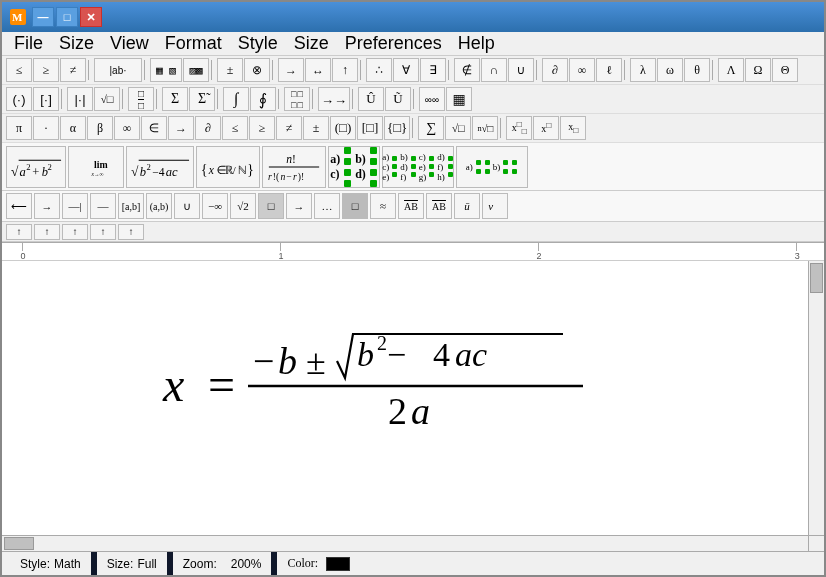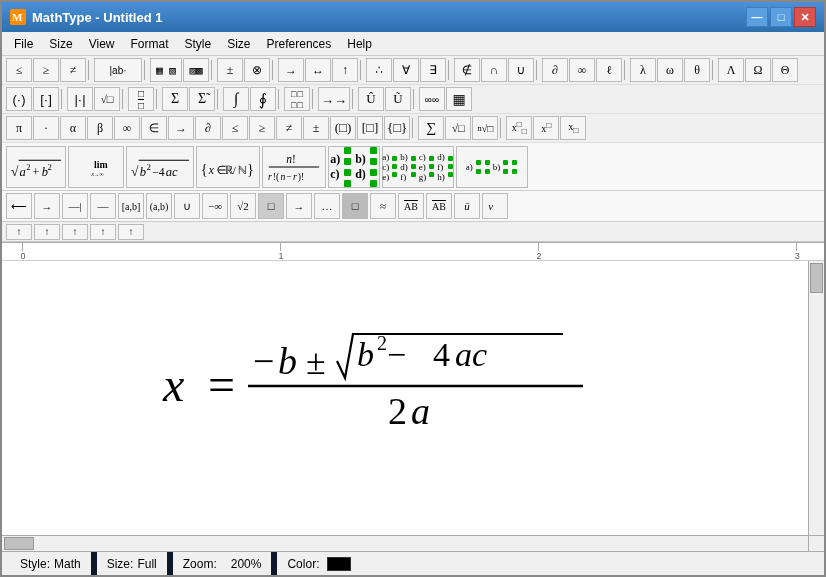--- a/index.html
+++ b/index.html
@@ -10,21 +10,21 @@
     
     .title-bar { background: linear-gradient(to bottom, #4a90d9, #2c6fad); height: 30px; display: flex; align-items: center; padding: 0 8px; color: white; font-size: 13px; font-weight: bold; flex-shrink: 0; }
     .title-bar-icon { width: 16px; height: 16px; margin-right: 6px; background: #ff8c00; display: flex; align-items: center; justify-content: center; font-size: 10px; font-weight: bold; color: white; border-radius: 2px; }
     .title-bar-title { flex: 1; }
     .title-bar-controls { display: flex; gap: 2px; }
     .title-btn { width: 22px; height: 20px; background: #5a9fe0; border: 1px solid #3a7fc0; color: white; font-size: 11px; display: flex; align-items: center; justify-content: center; cursor: pointer; }
     .title-btn.close { background: #d9534f; border-color: #c9302c; }
 
     
     .menu-bar { background: #f0f0f0; height: 24px; display: flex; align-items: center; padding: 0 4px; border-bottom: 1px solid #ccc; flex-shrink: 0; }
-    .menu-item { padding: 2px 8px; font-size: 12px; cursor: pointer; color: #000; }
+    .menu-item { padding: 2px 8px; font-size: 18px; cursor: pointer; color: #000; }
 
     
     .toolbars { background: #f0f0f0; border-bottom: 1px solid #aaa; flex-shrink: 0; }
     
     .toolbar-row { display: flex; align-items: center; padding: 2px 4px; gap: 1px; border-bottom: 1px solid #ddd; flex-wrap: wrap; }
     
     .tb-btn { min-width: 26px; height: 24px; background: #f5f5f5; border: 1px solid #bbb; display: flex; align-items: center; justify-content: center; cursor: pointer; font-size: 11px; padding: 0 2px; position: relative; }
     .tb-sep { width: 4px; height: 20px; border-left: 1px solid #aaa; margin: 0 1px; }
     
     
@@ -70,21 +70,20 @@
 <body>
 
 <div class="window">
 
   <div class="title-bar">
     <div class="title-bar-icon">
       <svg width="14" height="14" viewBox="0 0 14 14">
         <text x="1" y="11" font-family="serif" font-size="11" fill="white" font-weight="bold">M</text>
       </svg>
     </div>
-    <span class="title-bar-title">MathType - Untitled 1</span>
     <div class="title-bar-controls">
       <div class="title-btn">—</div>
       <div class="title-btn">□</div>
       <div class="title-btn close">✕</div>
     </div>
   </div>
 
   <div class="menu-bar">
     <span class="menu-item">File</span>
     <span class="menu-item">Size</span>
@@ -455,18 +454,18 @@
       <span style="margin-left:4px;">Math</span>
     </div>
     <div class="status-item">
       <span>Size:</span>
       <span style="margin-left:4px;text-align:right;">Full</span>
     </div>
     <div class="status-item">
       <span>Zoom:</span>
       <span style="margin-left:14px;">200%</span>
     </div>
-    <div class="status-item" style="border-right:none;">
+    <div class="status-item" style="border-right:none;font-family:Liberation Serif, serif;">
       <span>Color:</span>
       <div class="status-color-box" style="margin-left:8px;"></div>
     </div>
   </div>
 </div>
 
 </body></html>

